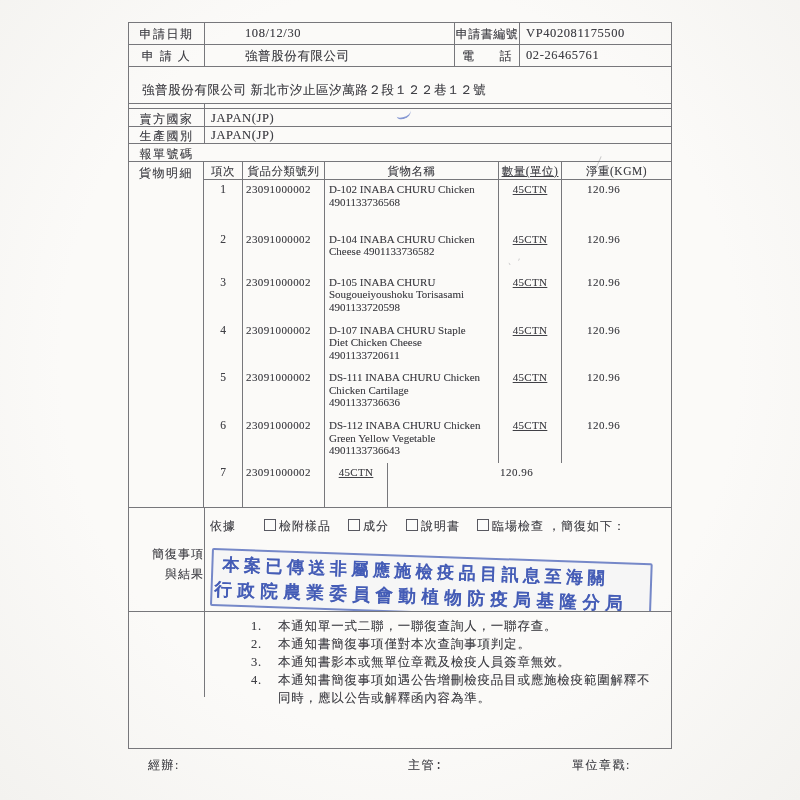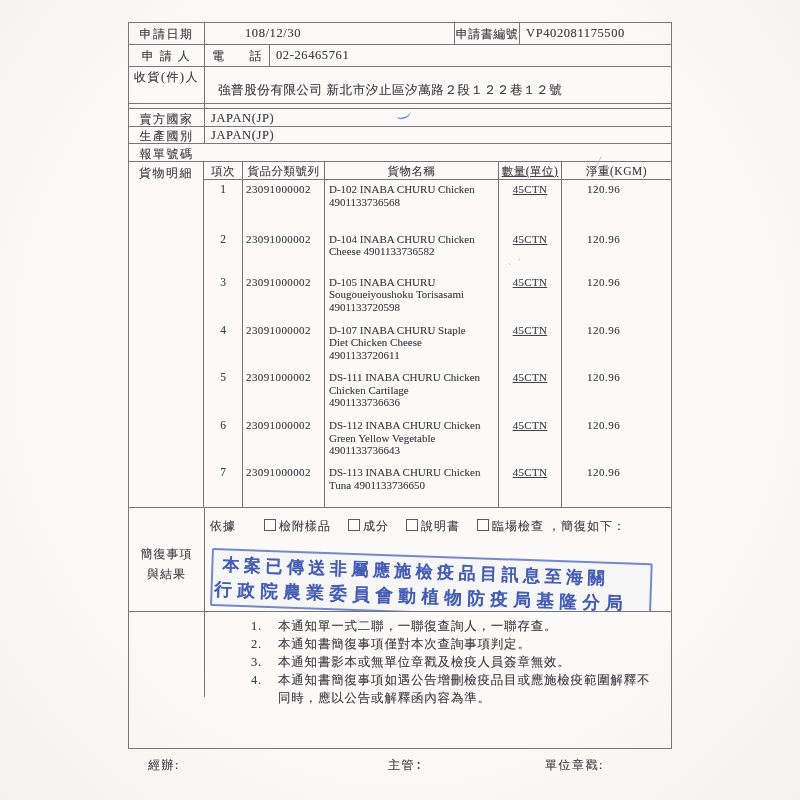--- a/index.html
+++ b/index.html
@@ -46,21 +46,21 @@
   .grow{display:flex;box-sizing:border-box;}
   .c-no{width:38px;}  .c-code{width:82px;} .c-name{width:174px;} .c-qty{width:63px;text-decoration:underline;} .c-wt{width:110px;flex:1;}
   .grow .cell{font-size:11px;padding-top:3px;line-height:12.5px;}
   .grow .c-no{text-align:center;font-size:11.5px;}
   .grow .c-code{padding-left:3px;letter-spacing:0.4px;white-space:nowrap;}
   .grow .c-name{padding-left:4px;white-space:pre-line;}
   .grow .c-qty{text-align:center;letter-spacing:0.3px;}
   .grow .c-wt{text-align:center;padding-right:26px;letter-spacing:0.5px;}
   
   .reply{height:104px;}
-  .reply-lbl{width:75px;font-size:12px;text-align:center;padding-top:36px;line-height:20px;letter-spacing:1px;}
+  .reply-lbl{width:75px;font-size:12px;text-align:right;padding-top:36px;line-height:20px;letter-spacing:1px;}
   .reply-content{flex:1;border-left:1px solid var(--bc);box-sizing:border-box;position:relative;}
   .basis-line{padding:10px 0 0 5px;font-size:12px;letter-spacing:1px;white-space:nowrap;}
   .basis-label{margin-right:24px;}
   .cbx{display:inline-block;width:10px;height:10px;border:1px solid #585860;vertical-align:-1px;margin-right:3px;background:rgba(255,255,255,0.4);}
   .cbx-item{margin-right:13px;}
   .stamp{
     position:absolute;left:7px;top:40px;width:437px;height:54px;
     border:2px solid rgba(56,82,178,0.68);border-radius:2px;
     transform:rotate(2deg);transform-origin:left top;
     color:rgba(56,82,178,0.85);overflow:hidden;white-space:nowrap;
@@ -71,21 +71,21 @@
   .stamp-l2{font-size:17.5px;font-weight:600;letter-spacing:5.5px;padding-left:2px;line-height:24px;}
   
   .notes{display:flex;flex:1;box-sizing:border-box;height:85px;}
   .notes-lbl{width:75px;}
   .notes-content{flex:1;border-left:1px solid var(--bc);box-sizing:border-box;padding:5px 14px 0 46px;}
   .note-row{display:flex;font-size:12.5px;line-height:18px;letter-spacing:0.8px;}
   .note-no{width:27px;flex:none;}
   .note-text{flex:1;}
   
   .footer-item{position:absolute;top:757px;font-size:12px;letter-spacing:1.5px;}
-  .f-handler{left:148px;} .f-supervisor{left:388px;font-family:Liberation Mono, monospace;} .f-seal{left:545px;}
+  .f-handler{left:148px;} .f-supervisor{left:408px;font-family:Liberation Mono, monospace;} .f-seal{left:572px;}
   
   .mark-blue{position:absolute;left:396px;top:108px;width:15px;height:9px;
     border-bottom:2px solid rgba(70,100,190,0.65);border-radius:0 0 60% 40%;transform:rotate(-14deg);}
   .mark-slash{position:absolute;left:598px;top:156px;width:1px;height:13px;
     border-left:1.5px solid rgba(125,125,130,0.4);transform:rotate(24deg);}
   .mark-pencil{position:absolute;left:508px;top:255px;width:20px;height:11px;color:rgba(140,140,145,0.5);
     font-size:10px;transform:rotate(8deg);text-shadow:none;}
 </style>
 </head>
 <body>
@@ -96,26 +96,26 @@
 
     <div class="row h22">
       <div class="cell lblcol">申請日期</div>
       <div class="cell val v1">108/12/30</div>
       <div class="cell lbl2">申請書編號</div>
       <div class="cell val v2">VP402081175500</div>
     </div>
 
     <div class="row h22">
       <div class="cell lblcol">申 請 人</div>
+      <div class="cell val v1">強普股份有限公司</div>
       <div class="cell lbl2">電　　話</div>
       <div class="cell val v2">02-26465761</div>
     </div>
 
     <div class="row h37 consignee-row">
-      <div class="cell lblcol">收貨(件)人</div>
       <div class="cell val vfull">強普股份有限公司 新北市汐止區汐萬路２段１２２巷１２號</div>
     </div>
 
     <div class="row h5">
       <div class="cell" style="width:75px;"></div>
       <div class="cell vfull"></div>
     </div>
 
     <div class="row h18">
       <div class="cell lblcol" style="padding-top:2px;">賣方國家</div>
@@ -190,22 +190,20 @@
           <div class="cell c-code">23091000002</div>
           <div class="cell c-name">DS-112 INABA CHURU Chicken
 Green Yellow Vegetable
 4901133736643</div>
           <div class="cell c-qty">45CTN</div>
           <div class="cell c-wt">120.96</div>
         </div>
         <div class="grow" style="height:44px;">
           <div class="cell c-no">7</div>
           <div class="cell c-code">23091000002</div>
-          <div class="cell c-name">DS-113 INABA CHURU Chicken
-Tuna 4901133736650</div>
           <div class="cell c-qty">45CTN</div>
           <div class="cell c-wt">120.96</div>
         </div>
       </div>
     </div>
 
     <div class="row reply">
       <div class="reply-lbl">
         <div>簡復事項</div>
         <div>與結果</div>

